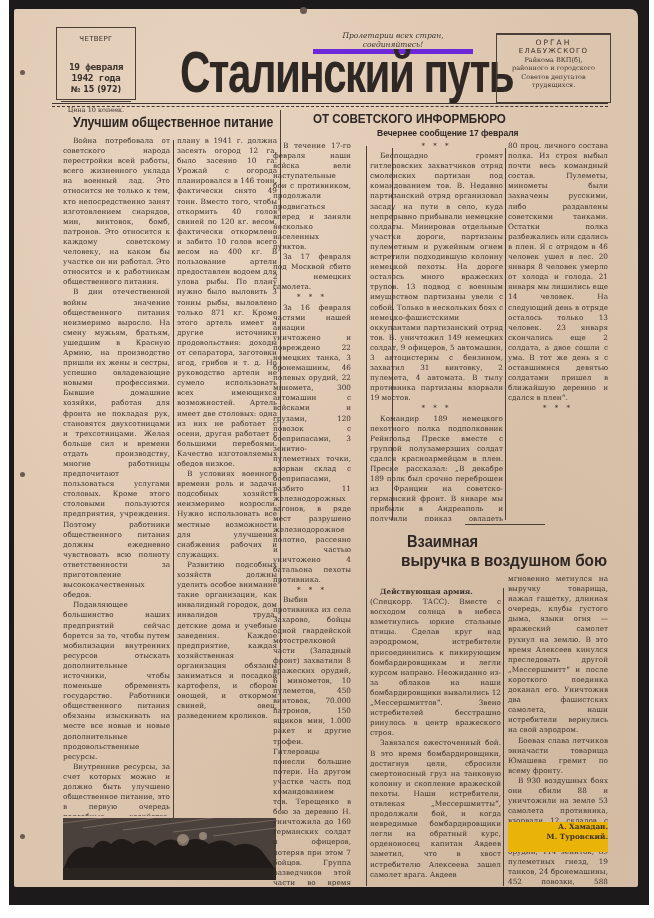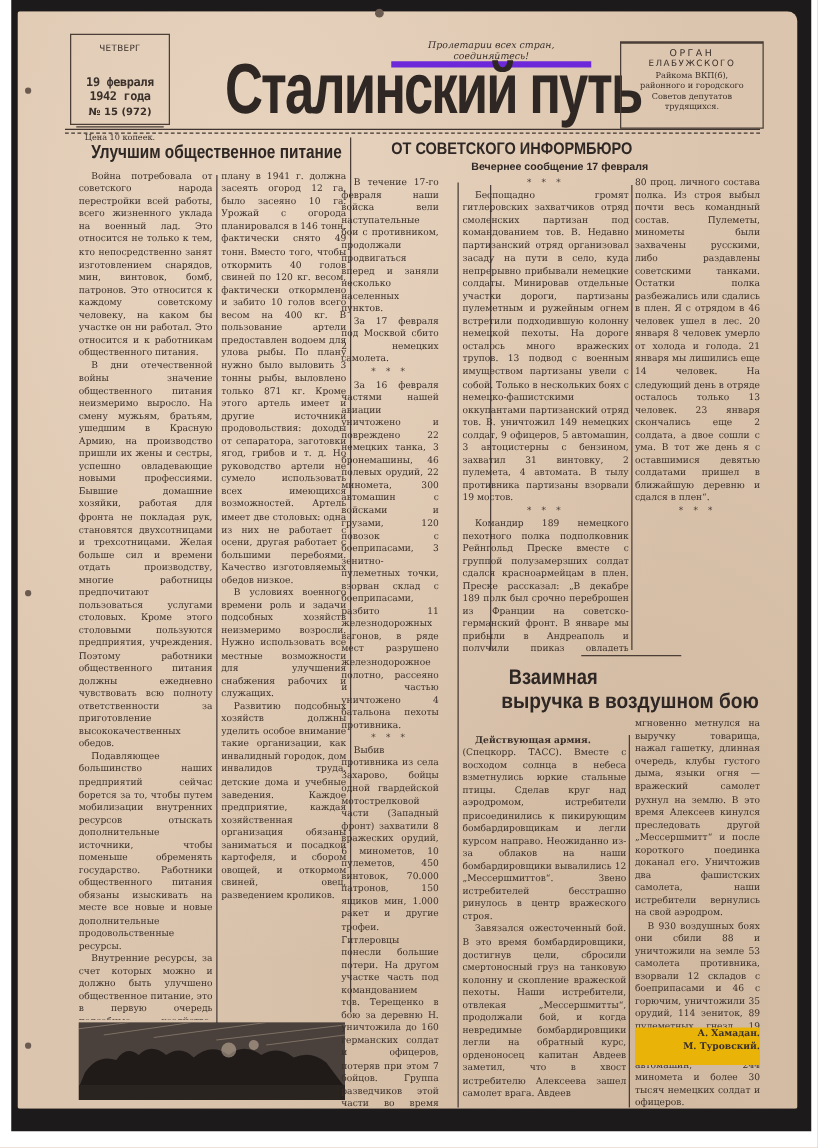--- a/index.html
+++ b/index.html
@@ -129,18 +129,19 @@
 <div style="position:absolute;left:465px;top:524px;width:80px;border-top:1px solid #4a3e37;"></div>
 <div class="h1" style="left:407px;top:532px;font-size:17px;transform:scaleX(.86);transform-origin:left top;">Взаимная</div>
 <div class="h1" style="left:401px;top:551px;font-size:17px;transform:scaleX(.9);transform-origin:left top;">выручка в воздушном бою</div>
 <div class="col" style="left:370px;top:574px;width:131px;height:312px;margin-top:13px;">
   <p style="font-weight:bold;">Действующая армия.</p>
   <p style="text-indent:0">(Спецкорр. ТАСС). Вместе с восходом солнца в небеса взметнулись юркие стальные птицы. Сделав круг над аэродромом, истребители присоединились к пикирующим бомбардировщикам и легли курсом направо. Неожиданно из-за облаков на наши бомбардировщики вывалились 12 „Мессершмиттов“. Звено истребителей бесстрашно ринулось в центр вражеского строя.</p>
   <p>Завязался ожесточенный бой. В это время бомбардировщики, достигнув цели, сбросили смертоносный груз на танковую колонну и скопление вражеской пехоты. Наши истребители, отвлекая „Мессершмитты“, продолжали бой, и когда невредимые бомбардировщики легли на обратный курс, орденоносец капитан Авдеев заметил, что в хвост истребителю Алексеева зашел самолет врага. Авдеев</p>
 </div>
 <div class="col" style="left:508px;top:574px;width:100px;height:312px;">
   <p style="text-indent:0">мгновенно метнулся на выручку товарища, нажал гашетку, длинная очередь, клубы густого дыма, языки огня — вражеский самолет рухнул на землю. В это время Алексеев кинулся преследовать другой „Мессершмитт“ и после короткого поединка доканал его. Уничтожив два фашистских самолета, наши истребители вернулись на свой аэродром.</p>
+  <p>Боевая слава летчиков энначасти товарища Юмашева гремит по всему фронту.</p>
   <p>В 930 воздушных боях они сбили 88 и уничтожили на земле 53 самолета противника, взорвали 12 складов с боеприпасами и 46 с горючим, уничтожили 35 орудий, 114 зениток, 89 пулеметных гнезд, 19 танков, 24 бронемашины, 452 повозки, 588 автомашин, 244 миномета и более 30 тысяч немецких солдат и офицеров.</p>
 </div>
 <div class="col" style="left:508px;top:822px;width:100px;height:30px;background:#eab308;">
   <p class="sig">А. Хамадан.</p>
   <p class="sig">М. Туровский.</p>
 </div>
 
 </body></html>

